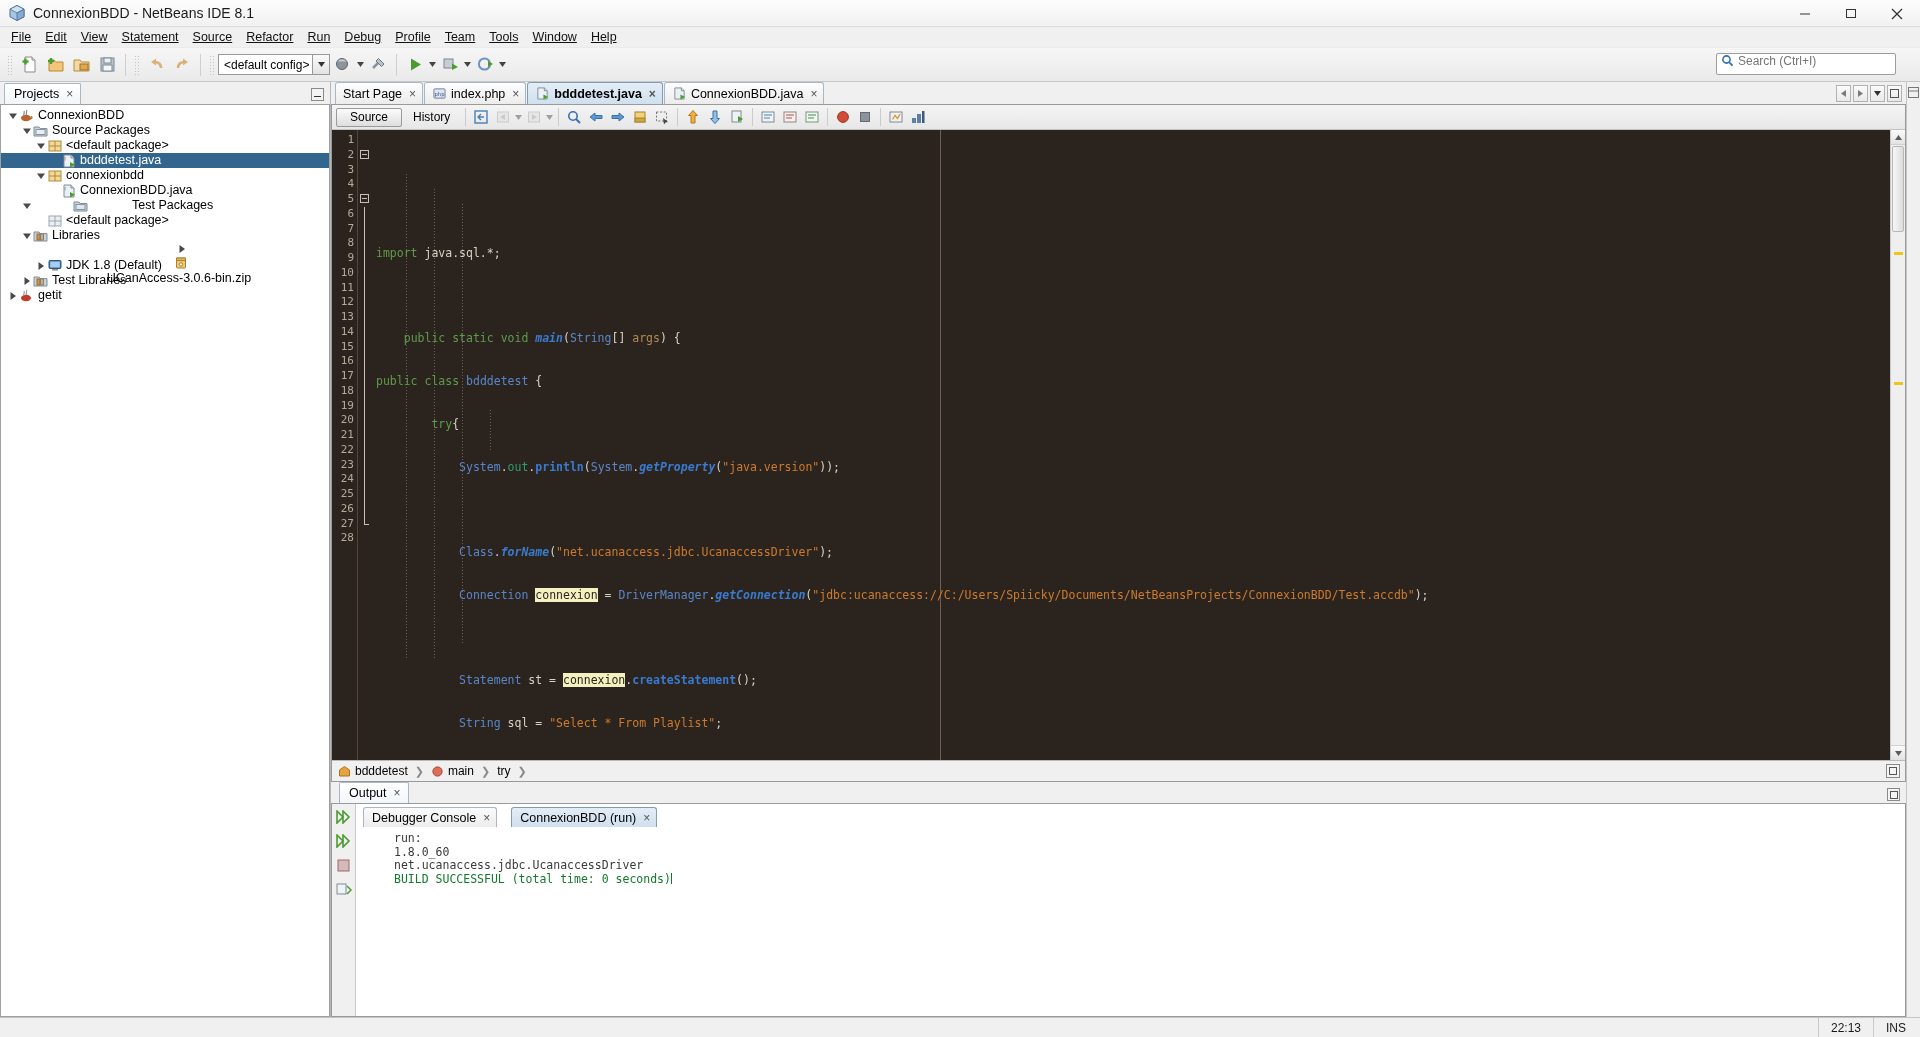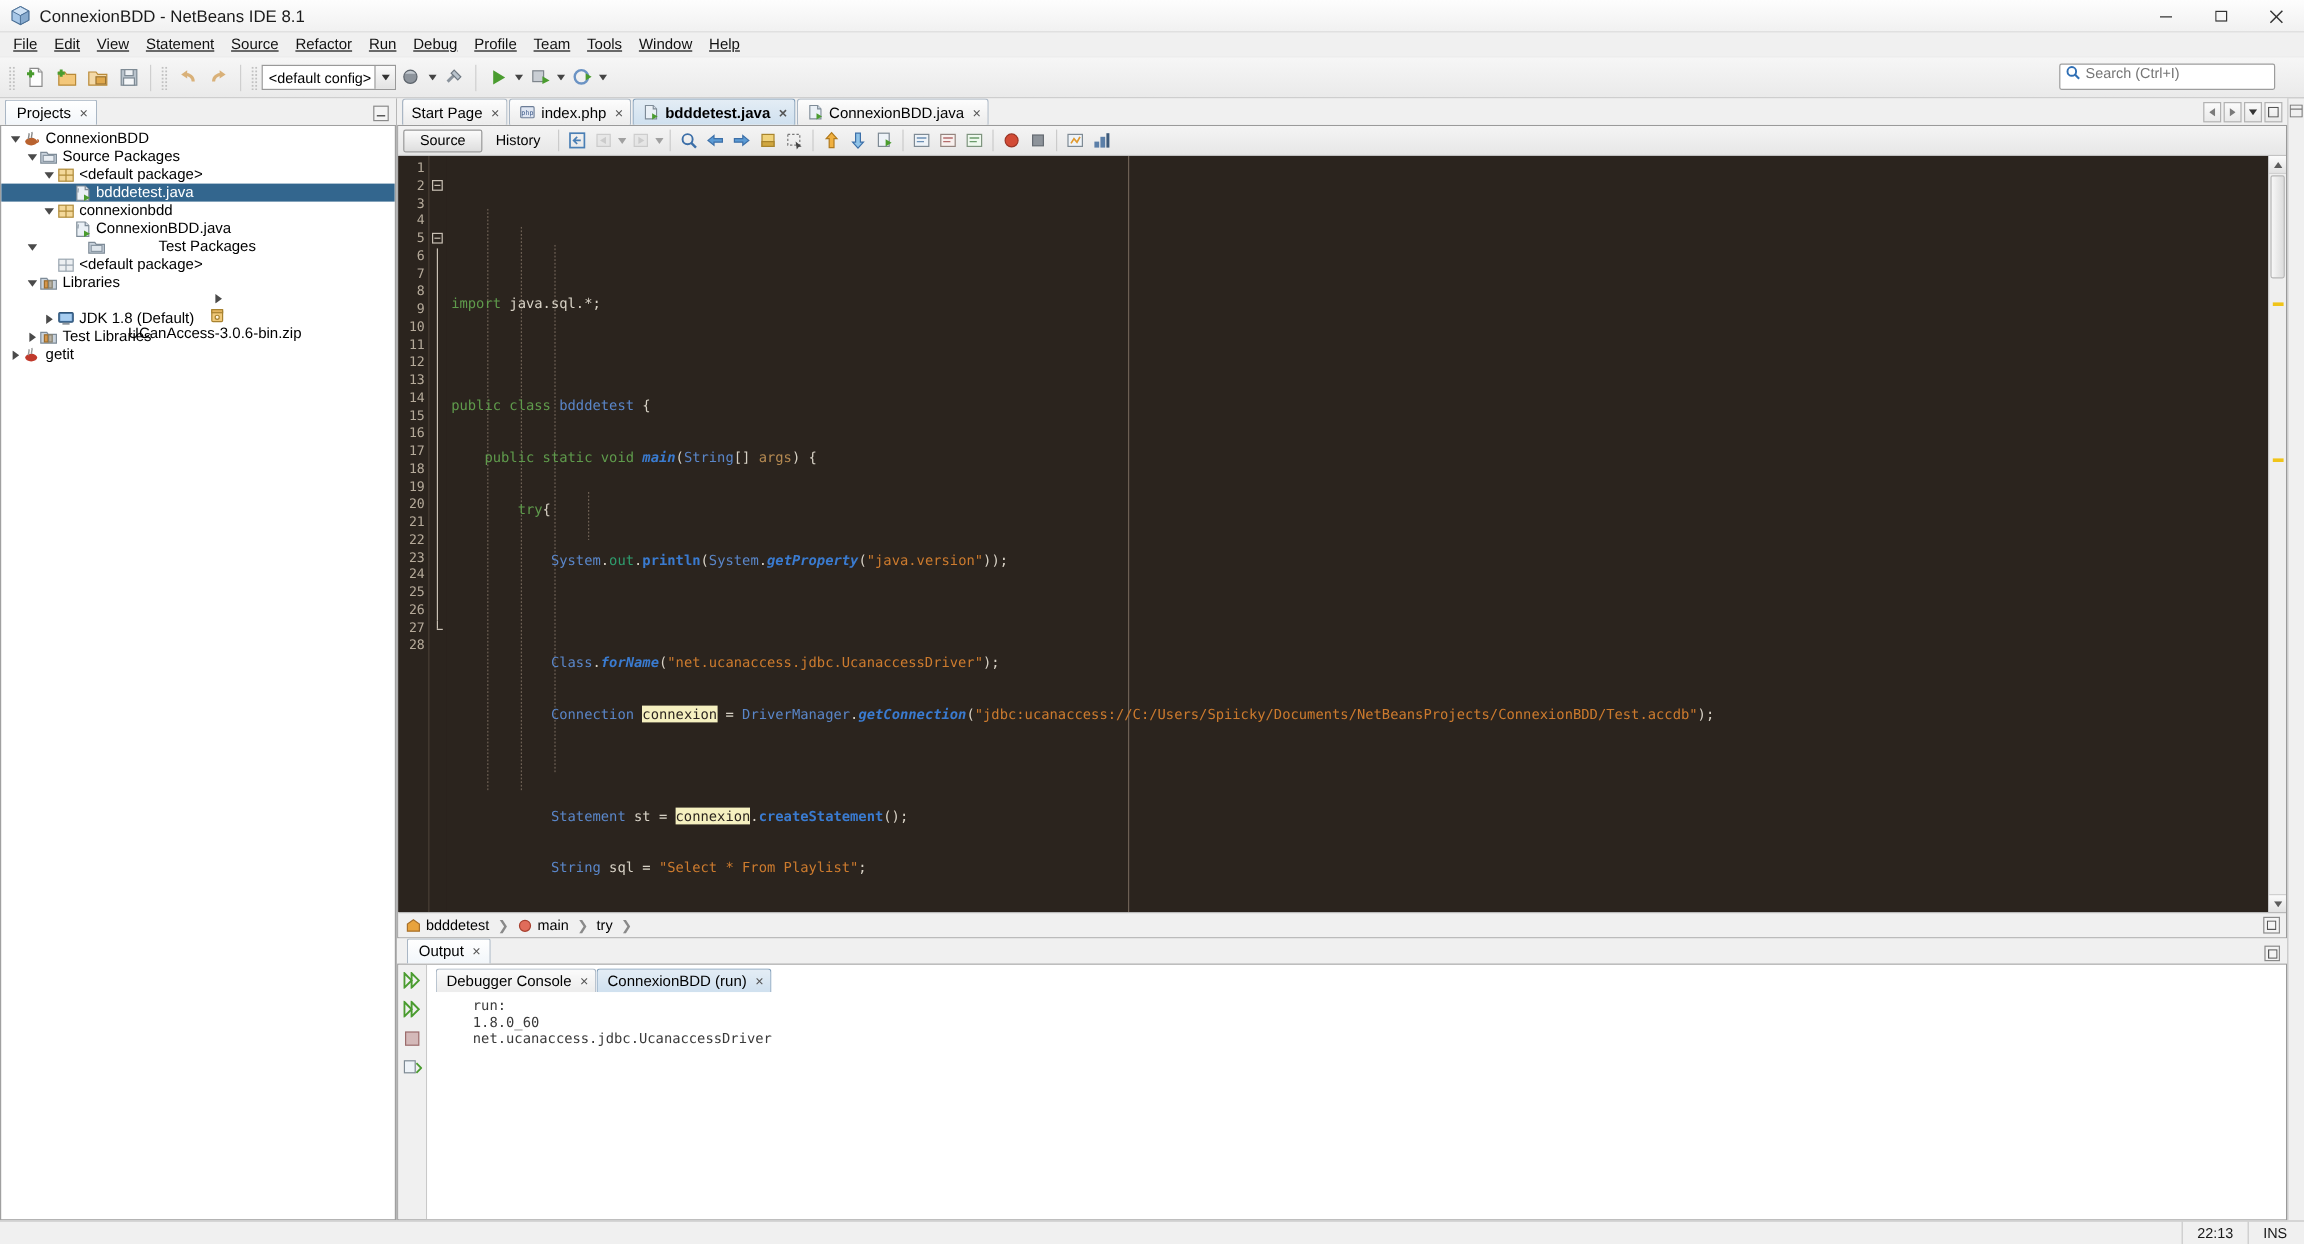--- a/index.html
+++ b/index.html
@@ -185,21 +185,21 @@
   .output-panel { flex:0 0 235px; display:flex; flex-direction:column; background:#f0f0f0;}
   .out-tabs { height:21px; display:flex; align-items:flex-end; position:relative; padding-left:4px;}
   .out-body { flex:1 1 auto; display:flex; border:1px solid #9a9a9a; background:#fff; min-height:0;}
   .out-side { width:24px; background:#f0f0f0; border-right:1px solid #c9c9c9; padding-top:5px;
      display:flex; flex-direction:column; align-items:center; gap:8px; flex:0 0 24px;}
   .out-side .obtn { width:18px; height:16px; display:flex; align-items:center; justify-content:center;}
   .out-main { flex:1 1 auto; display:flex; flex-direction:column; min-width:0;}
   .out-inner-tabs { height:23px; display:flex; align-items:flex-end; background:#fff; padding-left:7px; padding-top:2px;}
   .oi-tab {
     height:20px; background:linear-gradient(#fbfbfb,#ececec); border:1px solid #a9b6c4; border-bottom:none;
-    border-radius:3px 3px 0 0; display:flex; align-items:center; padding:0 6px 0 8px; margin-right:0; font-size:12.5px;
+    border-radius:3px 3px 0 0; display:flex; align-items:center; padding:0 6px 0 8px; margin-right:14px; font-size:12.5px;
   }
   .oi-tab.active { background:linear-gradient(#e4edf5,#cfe0ef); border-color:#7f9db9; }
   .out-text {
     flex:1 1 auto; background:#fff; font-family:"DejaVu Sans Mono", monospace; font-size:11.5px;
     padding:5px 0 0 38px; color:#3a3a3a; line-height:13.5px; overflow:hidden; white-space:pre;
   }
   .out-text .success { color:#127a2b; }
   .caret-blk { display:inline-block; width:1px; height:11px; background:#127a2b; vertical-align:-1px;}
 
   
@@ -833,22 +833,22 @@
               <span class="iguide" style="left:34px;  height:485px; top:44px;"></span>
               <span class="iguide" style="left:62px;  height:470px; top:59px;"></span>
               <span class="iguide" style="left:90px;  height:440px; top:74px;"></span>
               <span class="iguide" style="left:118px; height:40px;  top:280px;"></span>
             </div>
             <span class="margin-line" style="left:568px;"></span>
 
             <div class="ln"></div>
             <div class="ln"><span class="k">import</span> <span class="plain">java.sql.*;</span></div>
             <div class="ln"></div>
+            <div class="ln">    <span class="k">public static void</span> <span class="mth">main</span><span class="plain">(</span><span class="cls">String</span><span class="plain">[] </span><span class="par">args</span><span class="plain">) {</span></div>
             <div class="ln"><span class="k">public class</span> <span class="cls">bdddetest</span> <span class="plain">{</span></div>
-            <div class="ln">    <span class="k">public static void</span> <span class="mth">main</span><span class="plain">(</span><span class="cls">String</span><span class="plain">[] </span><span class="par">args</span><span class="plain">) {</span></div>
             <div class="ln">        <span class="k">try</span><span class="plain">{</span></div>
             <div class="ln">            <span class="cls">System</span><span class="plain">.</span><span class="fld">out</span><span class="plain">.</span><span class="mthp">println</span><span class="plain">(</span><span class="cls">System</span><span class="plain">.</span><span class="mth">getProperty</span><span class="plain">(</span><span class="str">"java.version"</span><span class="plain">));</span></div>
             <div class="ln"></div>
             <div class="ln">            <span class="cls">Class</span><span class="plain">.</span><span class="mth">forName</span><span class="plain">(</span><span class="str">"net.ucanaccess.jdbc.UcanaccessDriver"</span><span class="plain">);</span></div>
             <div class="ln">            <span class="cls">Connection</span> <span class="hl">connexion</span> <span class="plain">= </span><span class="cls">DriverManager</span><span class="plain">.</span><span class="mth">getConnection</span><span class="plain">(</span><span class="str">"jdbc:ucanaccess://C:/Users/Spiicky/Documents/NetBeansProjects/ConnexionBDD/Test.accdb"</span><span class="plain">);</span></div>
             <div class="ln"></div>
             <div class="ln">            <span class="cls">Statement</span> <span class="plain">st = </span><span class="hl">connexion</span><span class="plain">.</span><span class="mthp">createStatement</span><span class="plain">();</span></div>
             <div class="ln">            <span class="cls">String</span> <span class="plain">sql = </span><span class="str">"Select * From Playlist"</span><span class="plain">;</span></div>
             <div class="ln">            <span class="cls">ResultSet</span> <span class="plain">rs = st.</span><span class="mthp">executeQuery</span><span class="plain">(sql);</span></div>
             
@@ -953,21 +953,21 @@
             <div class="out-inner-tabs" id="out-tabs-host">
                 <div class="oi-tab">
                   <span>Debugger Console</span>
                   <span class="tab-x">×</span>
                 </div>
                 <div class="oi-tab active">
                   <span>ConnexionBDD (run)</span>
                   <span class="tab-x">×</span>
                 </div>
               </div>
-            <div class="out-text" id="out-text-host"><div class=""><span>run:</span></div><div class=""><span>1.8.0_60</span></div><div class=""><span>net.ucanaccess.jdbc.UcanaccessDriver</span></div></div>
+            <div class="out-text" id="out-text-host"><div class=""><span>run:</span></div><div class=""><span>1.8.0_60</span></div><div class=""><span>net.ucanaccess.jdbc.UcanaccessDriver</span></div><div class="success"><span>BUILD SUCCESSFUL (total time: 0 seconds)</span><span class="caret-blk"></span></div></div>
           </div>
         </div>
       </div>
     </div>
 
     <div class="right-rail">
       <div class="rail-btn">
         <svg width="11" height="11" fill="none">
             <rect x="0.5" y="0.5" width="10" height="10" stroke="#777"></rect>
             <line x1="0.5" y1="4" x2="10.5" y2="4" stroke="#777"></line>

